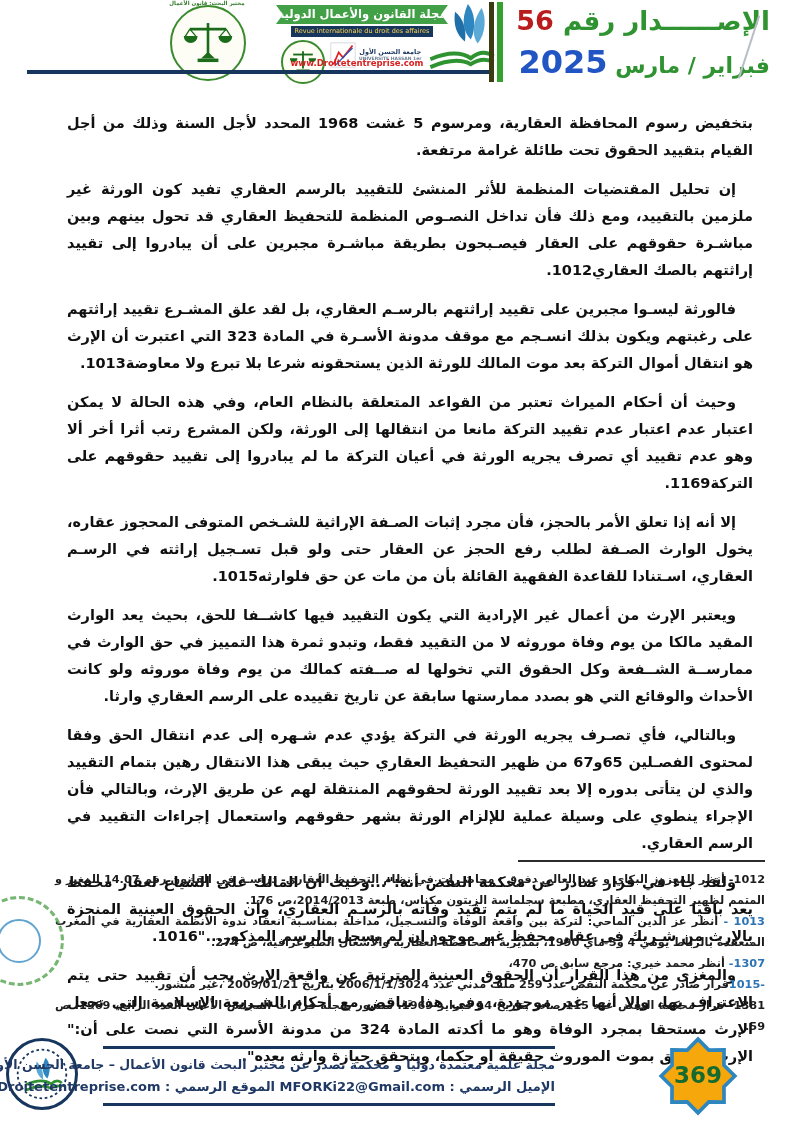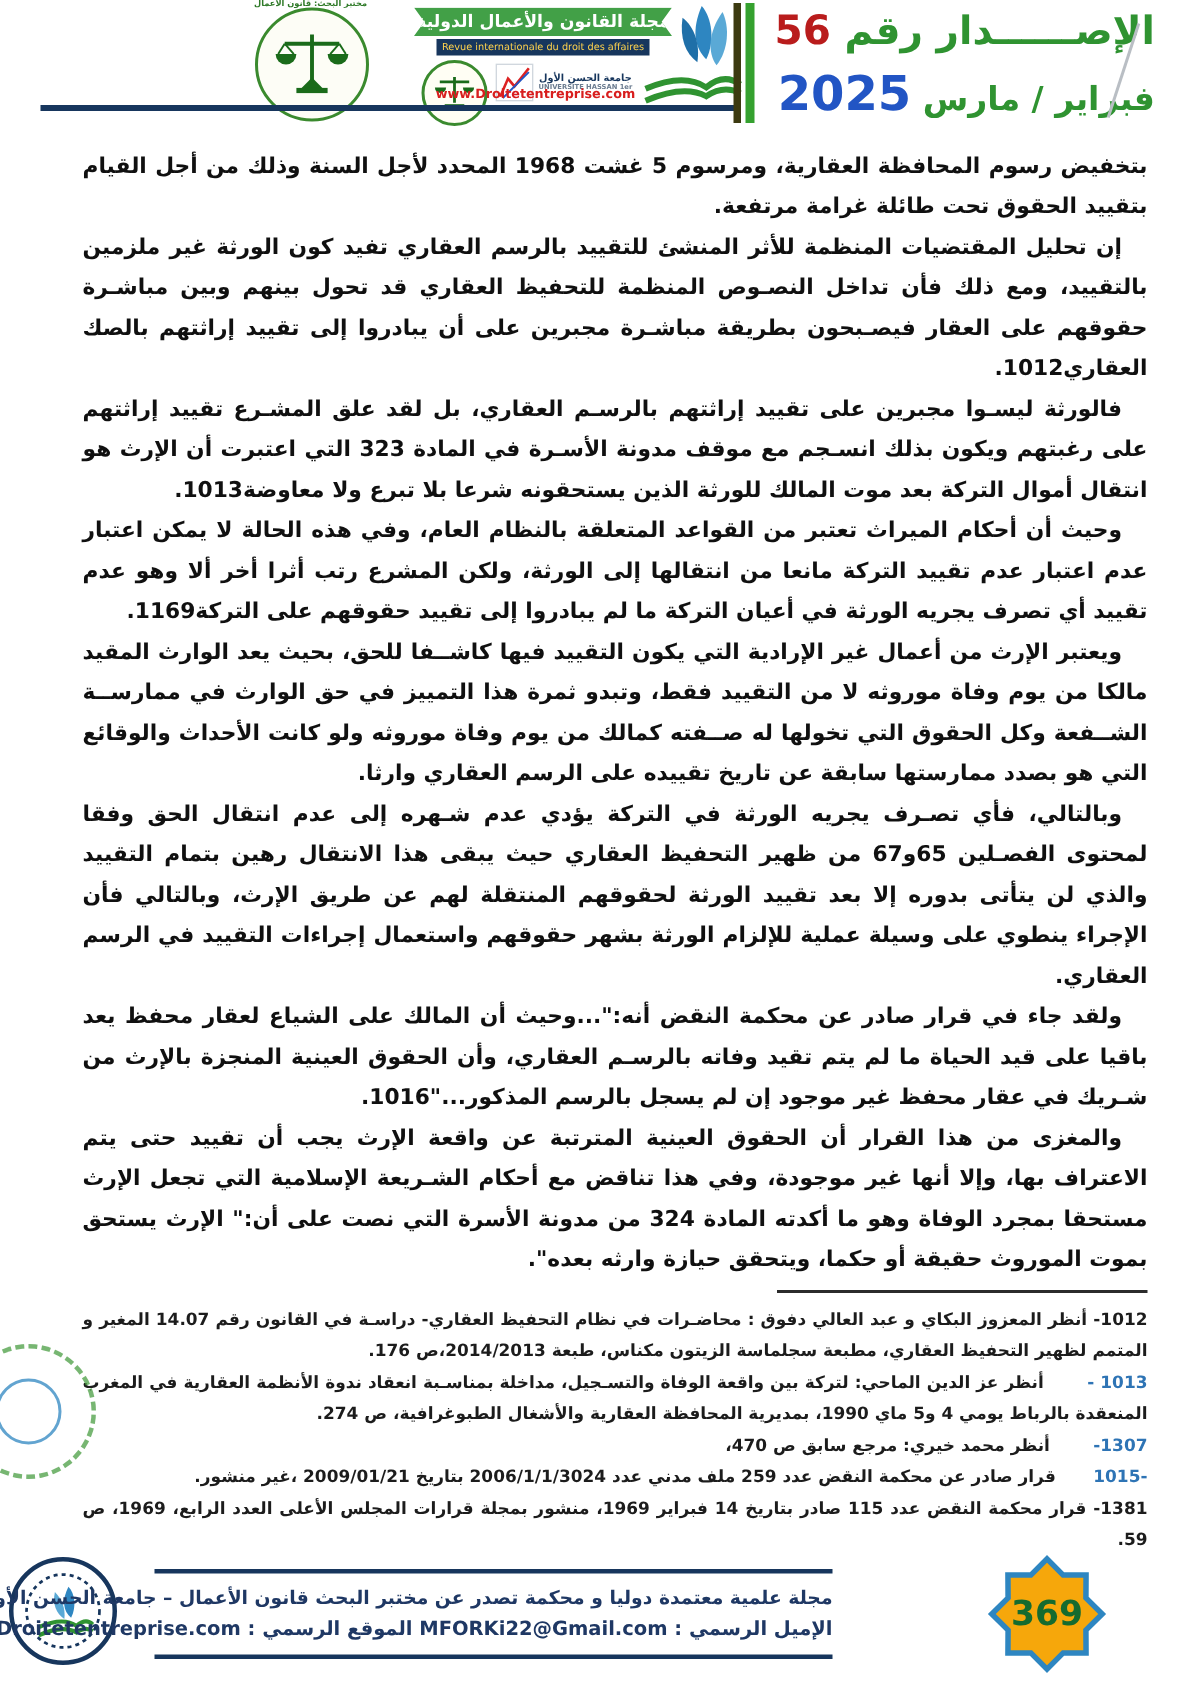--- a/index.html
+++ b/index.html
@@ -30,30 +30,30 @@
   .vbar2{position:absolute;left:497px;top:2px;width:6px;height:80px;background:#35a12f;}
   .issue{position:absolute;right:24px;top:4px;text-align:right;direction:rtl;white-space:nowrap;}
   .issue .l1{font-size:26px;font-weight:bold;color:#2f9331;line-height:34px;}
   .issue .l1 .num{color:#b91c1c;font-size:27px;}
   .issue .l2{font-size:22px;font-weight:bold;color:#2f9331;line-height:30px;margin-top:9px;}
   .issue .l2 .num{color:#2255c4;font-size:32px;}
   .pen-line{position:absolute;left:748px;top:14px;width:2px;height:66px;background:#b9bec4;transform:rotate(18deg);}
 
   
   .main{position:absolute;top:98px;right:29px;left:55px;direction:rtl;}
-  .para{margin:0;font-size:14.5px;line-height:27px;font-weight:700;color:#101010;text-align:justify;text-indent:17px;}
+  .para{margin:12px;font-size:14.5px;line-height:27px;font-weight:700;color:#101010;text-align:justify;text-indent:17px;}
   .para:first-child{text-indent:0;}
   .ref{font-weight:900;}
 
   
   .fnotes{position:absolute;top:860px;right:29px;left:55px;direction:rtl;}
   .fn-sep{width:247px;height:2px;background:#2b2b2b;margin-bottom:7px;}
   .fn{margin:0;font-size:11.3px;line-height:21px;font-weight:600;color:#1c1c1c;text-align:justify;}
   .fn .num{font-weight:700;}
-  .fn .num.accent{color:#2e74b5;margin-left:25px;}
+  .fn .num.accent{color:#2e74b5;}
 
   
   .stamp{position:absolute;left:-26px;top:896px;width:84px;height:84px;border-radius:50%;
       border:3px dashed #4a9e43;opacity:.75;display:flex;align-items:center;justify-content:center;}
   .stamp .inner{width:40px;height:40px;border-radius:50%;border:2px solid #2e86c1;}
   .pub-logo{position:absolute;left:6px;top:1038px;width:66px;height:66px;border-radius:50%;
       border:3px solid #17365d;background:#fff;display:flex;align-items:center;justify-content:center;}
   .f-block{position:absolute;left:103px;top:1046px;width:452px;border-top:3px solid #17365d;
       border-bottom:3px solid #17365d;padding:8px 0 9px;text-align:center;direction:rtl;color:#1f3864;}
   .f-l1{font-size:12.5px;font-weight:bold;white-space:nowrap;}
@@ -133,20 +133,21 @@
       </div>
     </div>
     <div class="pen-line"></div>
   </div>
 
   <div class="main" id="paragraphs">
       <p class="para">بتخفيض رسوم المحافظة العقارية، ومرسوم 5 غشت 1968 المحدد لأجل السنة وذلك من أجل القيام بتقييد الحقوق تحت طائلة غرامة مرتفعة.</p>
       <p class="para">إن تحليل المقتضيات المنظمة للأثر المنشئ للتقييد بالرسم العقاري تفيد كون الورثة غير ملزمين بالتقييد، ومع ذلك فأن تداخل النصـوص المنظمة للتحفيظ العقاري قد تحول بينهم وبين مباشـرة حقوقهم على العقار فيصـبحون بطريقة مباشـرة مجبرين على أن يبادروا إلى تقييد إراثتهم بالصك العقاري<b class="ref">1012</b>.</p>
       <p class="para">فالورثة ليسـوا مجبرين على تقييد إراثتهم بالرسـم العقاري، بل لقد علق المشـرع تقييد إراثتهم على رغبتهم ويكون بذلك انسـجم مع موقف مدونة الأسـرة في المادة 323 التي اعتبرت أن الإرث هو انتقال أموال التركة بعد موت المالك للورثة الذين يستحقونه شرعا بلا تبرع ولا معاوضة<b class="ref">1013</b>.</p>
       <p class="para">وحيث أن أحكام الميراث تعتبر من القواعد المتعلقة بالنظام العام، وفي هذه الحالة لا يمكن اعتبار عدم اعتبار عدم تقييد التركة مانعا من انتقالها إلى الورثة، ولكن المشرع رتب أثرا أخر ألا وهو عدم تقييد أي تصرف يجريه الورثة في أعيان التركة ما لم يبادروا إلى تقييد حقوقهم على التركة<b class="ref">1169</b>.</p>
+      <p class="para">إلا أنه إذا تعلق الأمر بالحجز، فأن مجرد إثبات الصـفة الإراثية للشـخص المتوفى المحجوز عقاره، يخول الوارث الصـفة لطلب رفع الحجز عن العقار حتى ولو قبل تسـجيل إراثته في الرسـم العقاري، اسـتنادا للقاعدة الفقهية القائلة بأن من مات عن حق فلوارثه<b class="ref">1015</b>.</p>
       <p class="para">ويعتبر الإرث من أعمال غير الإرادية التي يكون التقييد فيها كاشــفا للحق، بحيث يعد الوارث المقيد مالكا من يوم وفاة موروثه لا من التقييد فقط، وتبدو ثمرة هذا التمييز في حق الوارث في ممارســة الشــفعة وكل الحقوق التي تخولها له صــفته كمالك من يوم وفاة موروثه ولو كانت الأحداث والوقائع التي هو بصدد ممارستها سابقة عن تاريخ تقييده على الرسم العقاري وارثا.</p>
       <p class="para">وبالتالي، فأي تصـرف يجريه الورثة في التركة يؤدي عدم شـهره إلى عدم انتقال الحق وفقا لمحتوى الفصـلين 65و67 من ظهير التحفيظ العقاري حيث يبقى هذا الانتقال رهين بتمام التقييد والذي لن يتأتى بدوره إلا بعد تقييد الورثة لحقوقهم المنتقلة لهم عن طريق الإرث، وبالتالي فأن الإجراء ينطوي على وسيلة عملية للإلزام الورثة بشهر حقوقهم واستعمال إجراءات التقييد في الرسم العقاري.</p>
       <p class="para">ولقد جاء في قرار صادر عن محكمة النقض أنه:"...وحيث أن المالك على الشياع لعقار محفظ يعد باقيا على قيد الحياة ما لم يتم تقيد وفاته بالرسـم العقاري، وأن الحقوق العينية المنجزة بالإرث من شـريك في عقار محفظ غير موجود إن لم يسجل بالرسم المذكور..."<b class="ref">1016</b>.</p>
       <p class="para">والمغزى من هذا القرار أن الحقوق العينية المترتبة عن واقعة الإرث يجب أن تقييد حتى يتم الاعتراف بها، وإلا أنها غير موجودة، وفي هذا تناقض مع أحكام الشـريعة الإسلامية التي تجعل الإرث مستحقا بمجرد الوفاة وهو ما أكدته المادة 324 من مدونة الأسرة التي نصت على أن:" الإرث يستحق بموت الموروث حقيقة أو حكما، ويتحقق حيازة وارثه بعده".</p>
     </div>
 
   <div class="fnotes">
     <div class="fn-sep"></div>
     <div id="fnlist">
         <p class="fn"><span class="num">1012- </span>أنظر المعزوز البكاي و عبد العالي دفوق :  محاضـرات في نظام التحفيظ العقاري- دراسـة في القانون رقم 14.07 المغير و  المتمم لظهير التحفيظ العقاري، مطبعة سجلماسة الزيتون مكناس، طبعة 2014/2013،ص 176.</p>

